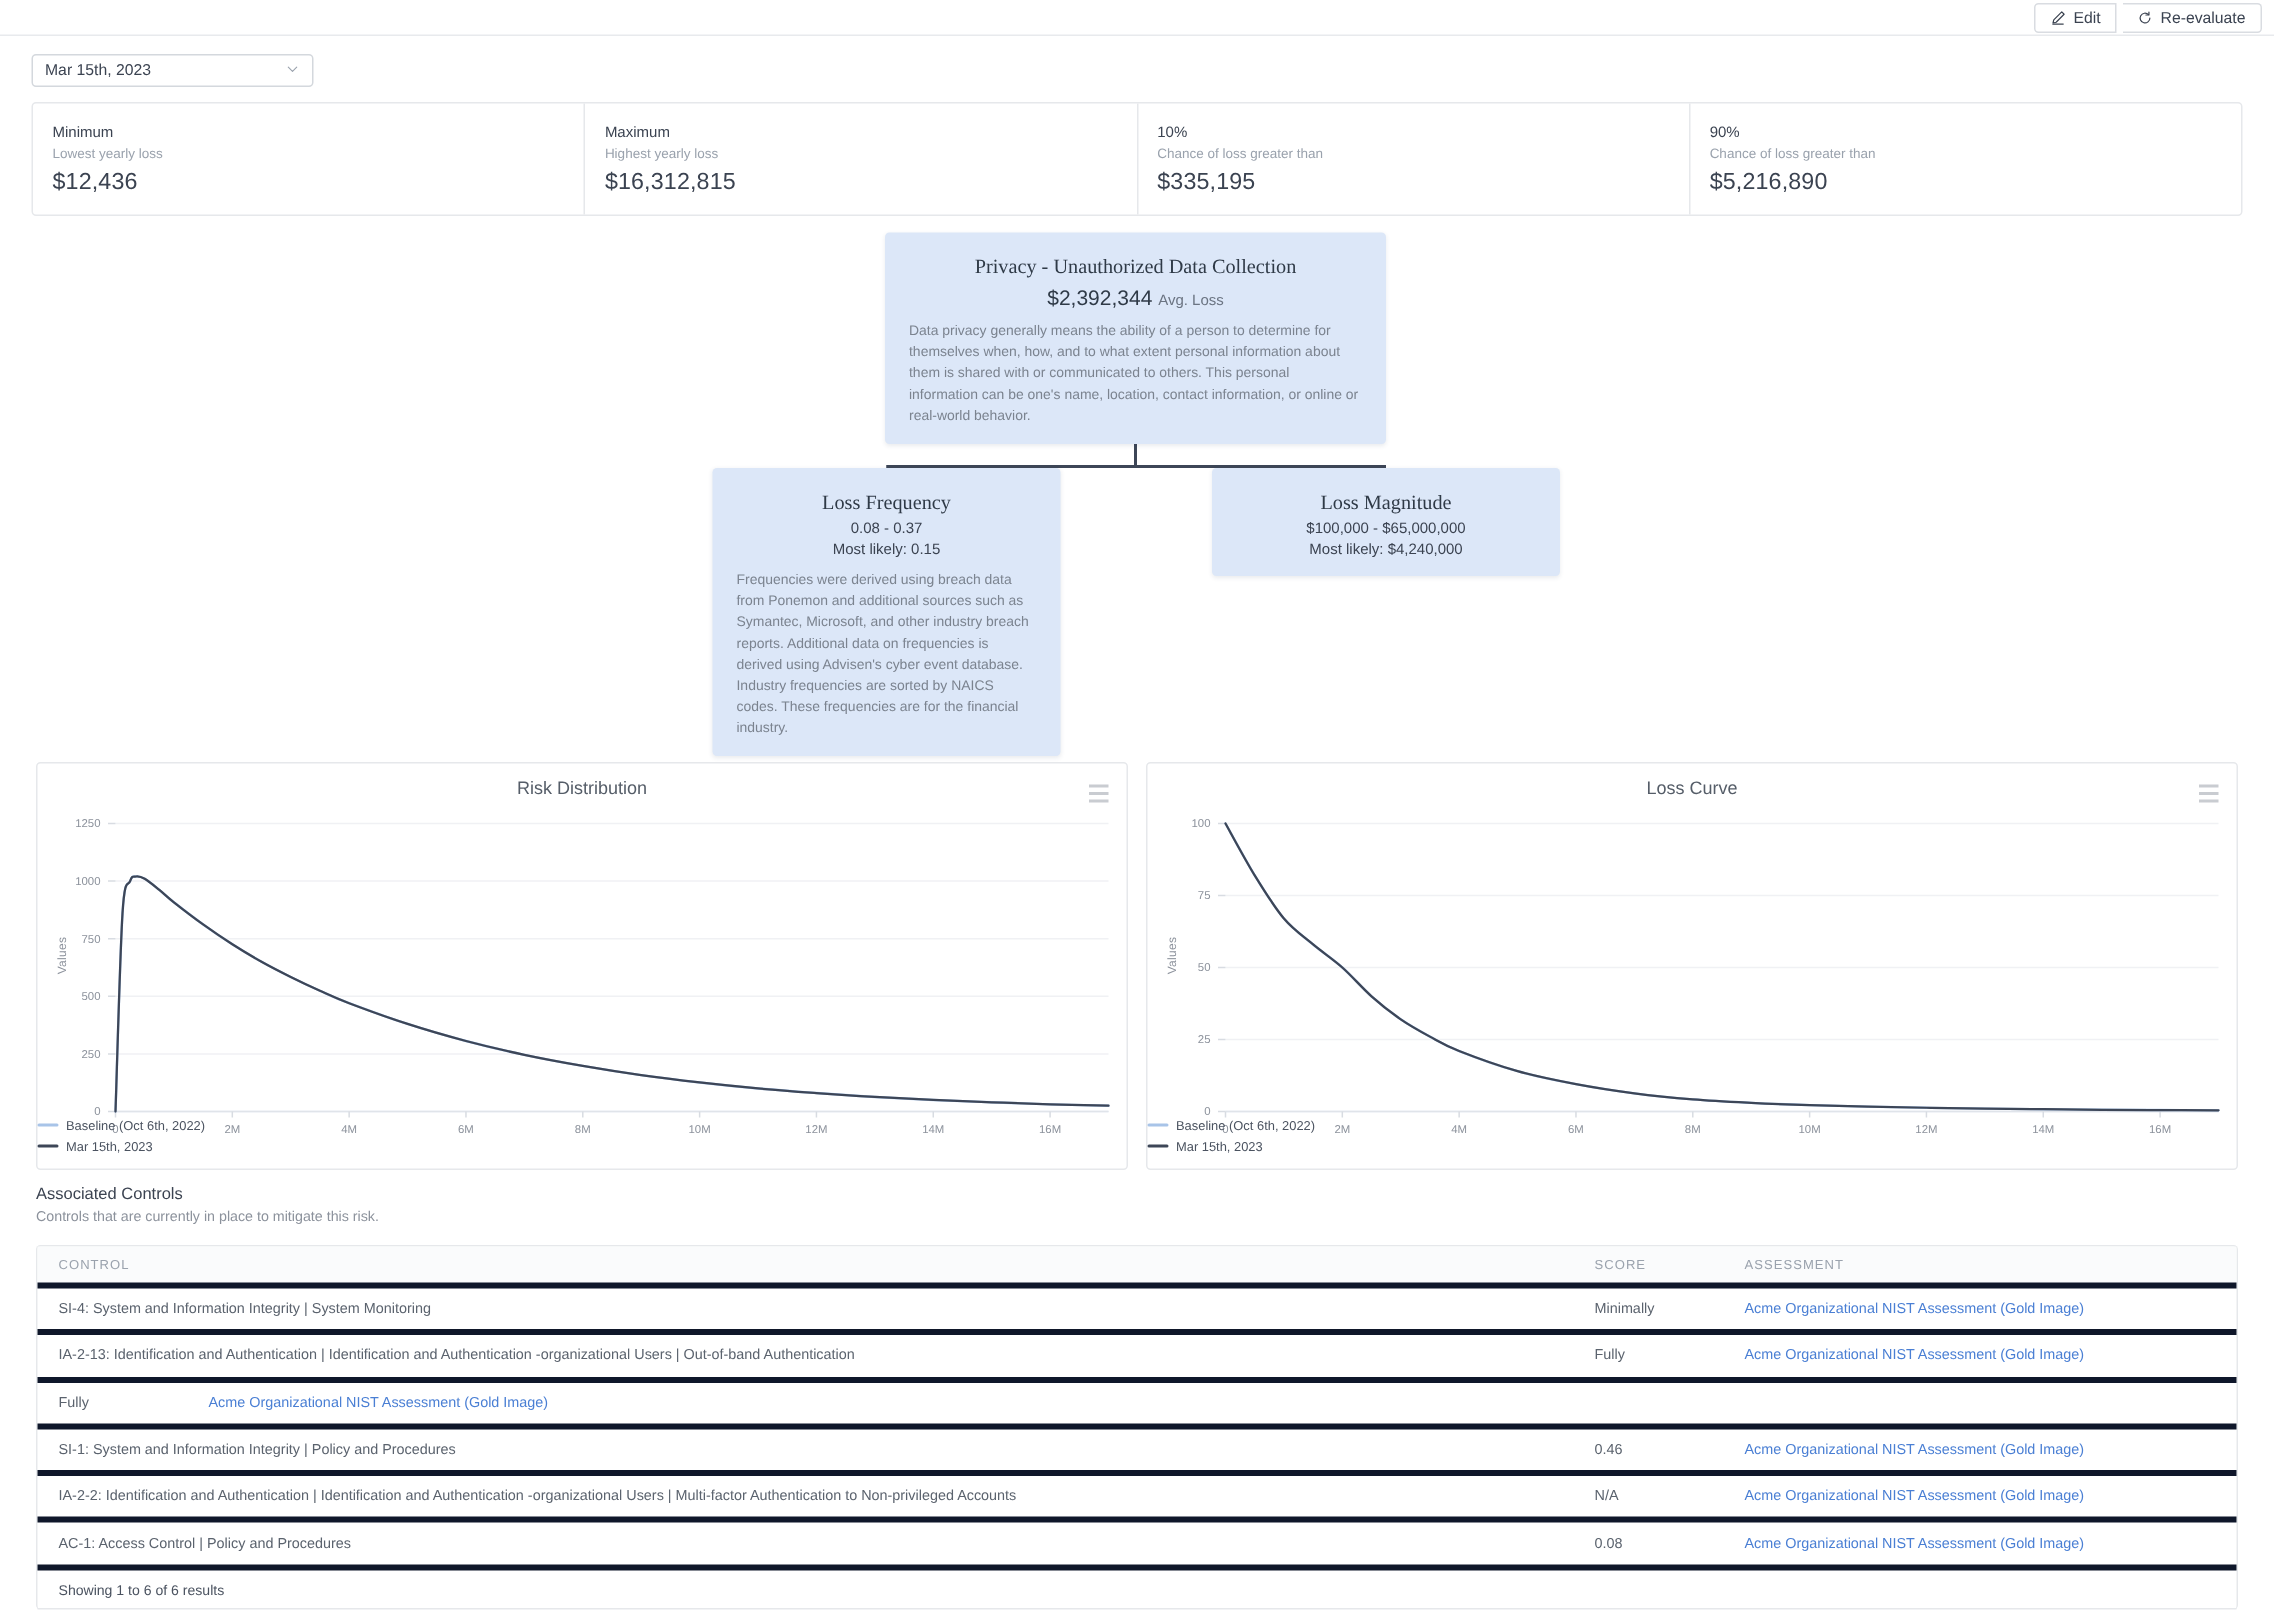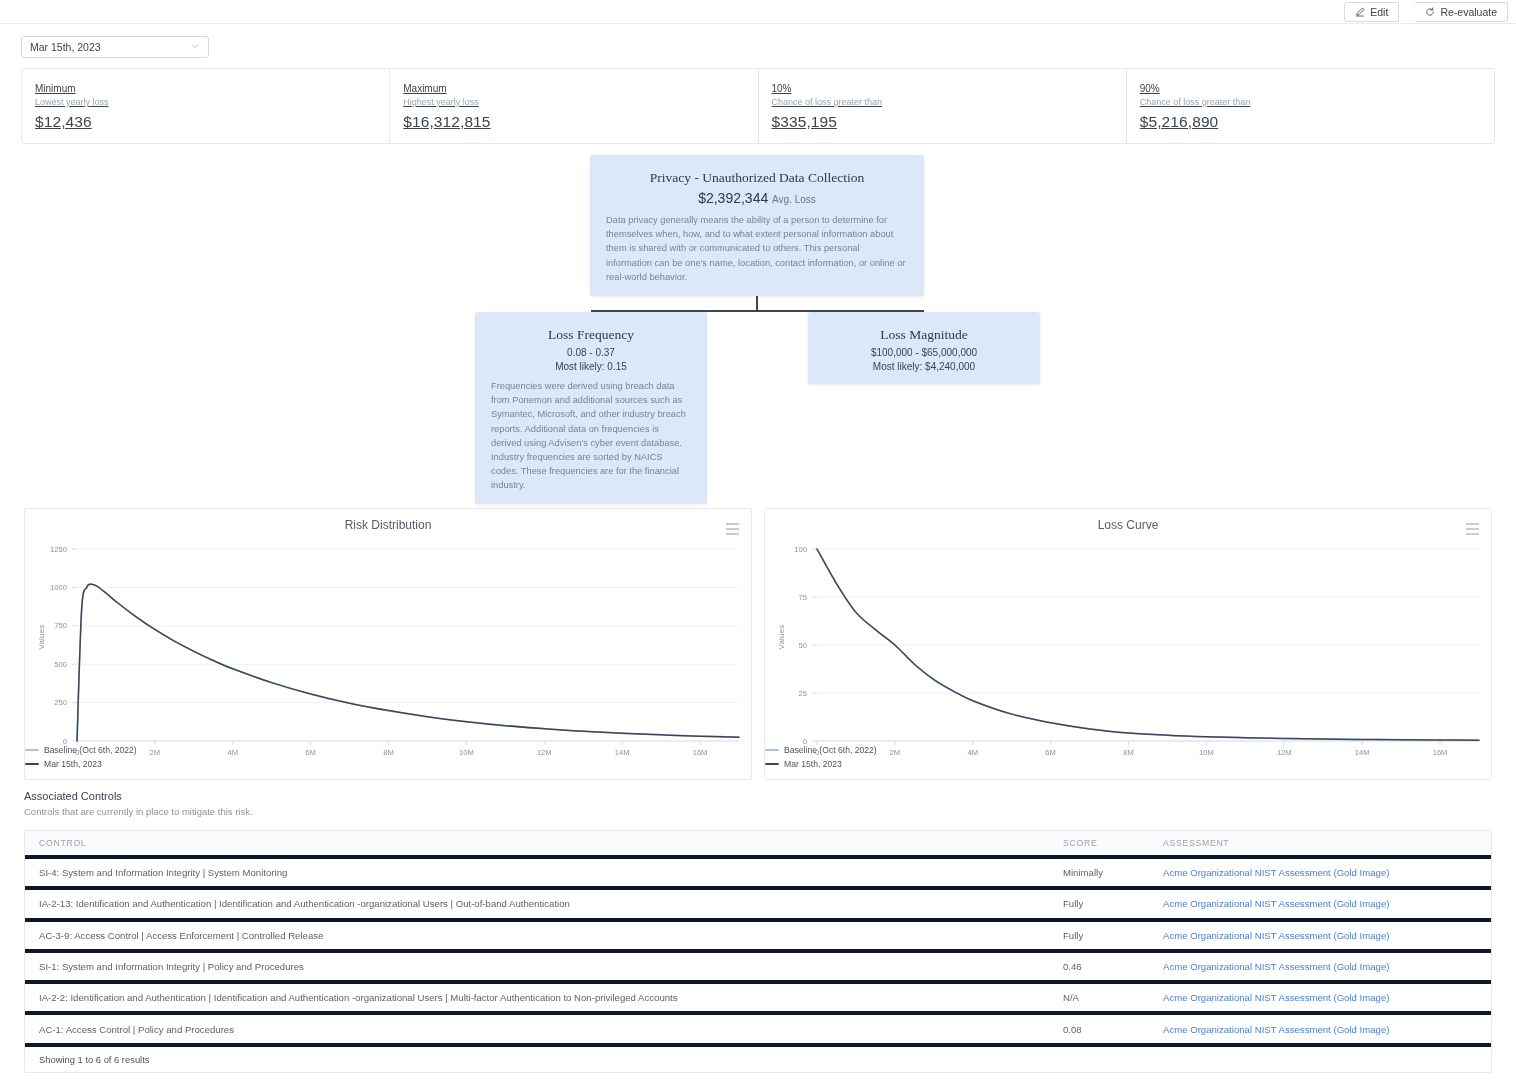--- a/index.html
+++ b/index.html
@@ -15,21 +15,21 @@
     position:absolute; left:0; top:0; width:1516px; height:1080px;
     background:#ffffff;
   }
 
   
   .topbar {
     position:absolute; top:0; left:0; width:1516px; height:24px;
     background:#ffffff; border-bottom:1px solid #e8eaed;
   }
   .topbar-actions {
-    position:absolute; right:8px; top:2px; display:flex; gap:16px;
+    position:absolute; right:8px; top:2px; display:flex; gap:4px;
   }
   .tbtn {
     display:flex; align-items:center; gap:5px;
     height:20px; padding:0 10px;
     border:1px solid #d9dce1; background:#fff;
     font-size:10.5px; color:#3b4351; cursor:pointer;
     line-height:1;
   }
   .tbtn:first-child { border-radius:3px 0 0 3px; }
   .tbtn:last-child { border-radius:0 3px 3px 0; border-left:none; }
@@ -44,21 +44,21 @@
     font-size:10.5px; color:#3b4351; cursor:pointer;
   }
   .date-select .chev { margin-left:auto; color:#9aa2ad; }
 
   
   .stats {
     position:absolute; left:21px; top:68px; width:1474px; height:76px;
     background:#fff; border:1px solid #e6e8eb; border-radius:3px;
     display:flex;
   }
-  .stat { flex:1; padding:13px 12px 0 13px; border-right:1px solid #e6e8eb;text-decoration:underline; }
+  .stat { flex:1; padding:13px 12px 0 13px; border-right:1px solid #e6e8eb; }
   .stat:last-child { border-right:none; }
   .stat .lbl { font-size:10px; color:#3b4351; line-height:1.3; }
   .stat .sub { font-size:9px; color:#9aa2ad; margin-top:2px; }
   .stat .val { font-size:15.5px; color:#3b4351; margin-top:6px; letter-spacing:.1px; }
 
   
   .tree { position:absolute; left:0; top:150px; width:1516px; height:345px; }
   .node {
     position:absolute; background:#dce7f8; border-radius:3px;
     box-shadow:0 1px 3px rgba(40,60,90,0.10);
@@ -365,21 +365,20 @@
           <div class="cell c-control">SI-4: System and Information Integrity | System Monitoring</div>
           <div class="cell c-score">Minimally</div>
           <div class="cell c-assess"><a>Acme Organizational NIST Assessment (Gold Image)</a></div>
         </div>
         <div class="trow">
           <div class="cell c-control">IA-2-13: Identification and Authentication | Identification and Authentication -organizational Users | Out-of-band Authentication</div>
           <div class="cell c-score">Fully</div>
           <div class="cell c-assess"><a>Acme Organizational NIST Assessment (Gold Image)</a></div>
         </div>
         <div class="trow">
-          <div class="cell c-control">AC-3-9: Access Control | Access Enforcement | Controlled Release</div>
           <div class="cell c-score">Fully</div>
           <div class="cell c-assess"><a>Acme Organizational NIST Assessment (Gold Image)</a></div>
         </div>
         <div class="trow">
           <div class="cell c-control">SI-1: System and Information Integrity | Policy and Procedures</div>
           <div class="cell c-score">0.46</div>
           <div class="cell c-assess"><a>Acme Organizational NIST Assessment (Gold Image)</a></div>
         </div>
         <div class="trow">
           <div class="cell c-control">IA-2-2: Identification and Authentication | Identification and Authentication -organizational Users | Multi-factor Authentication to Non-privileged Accounts</div>

